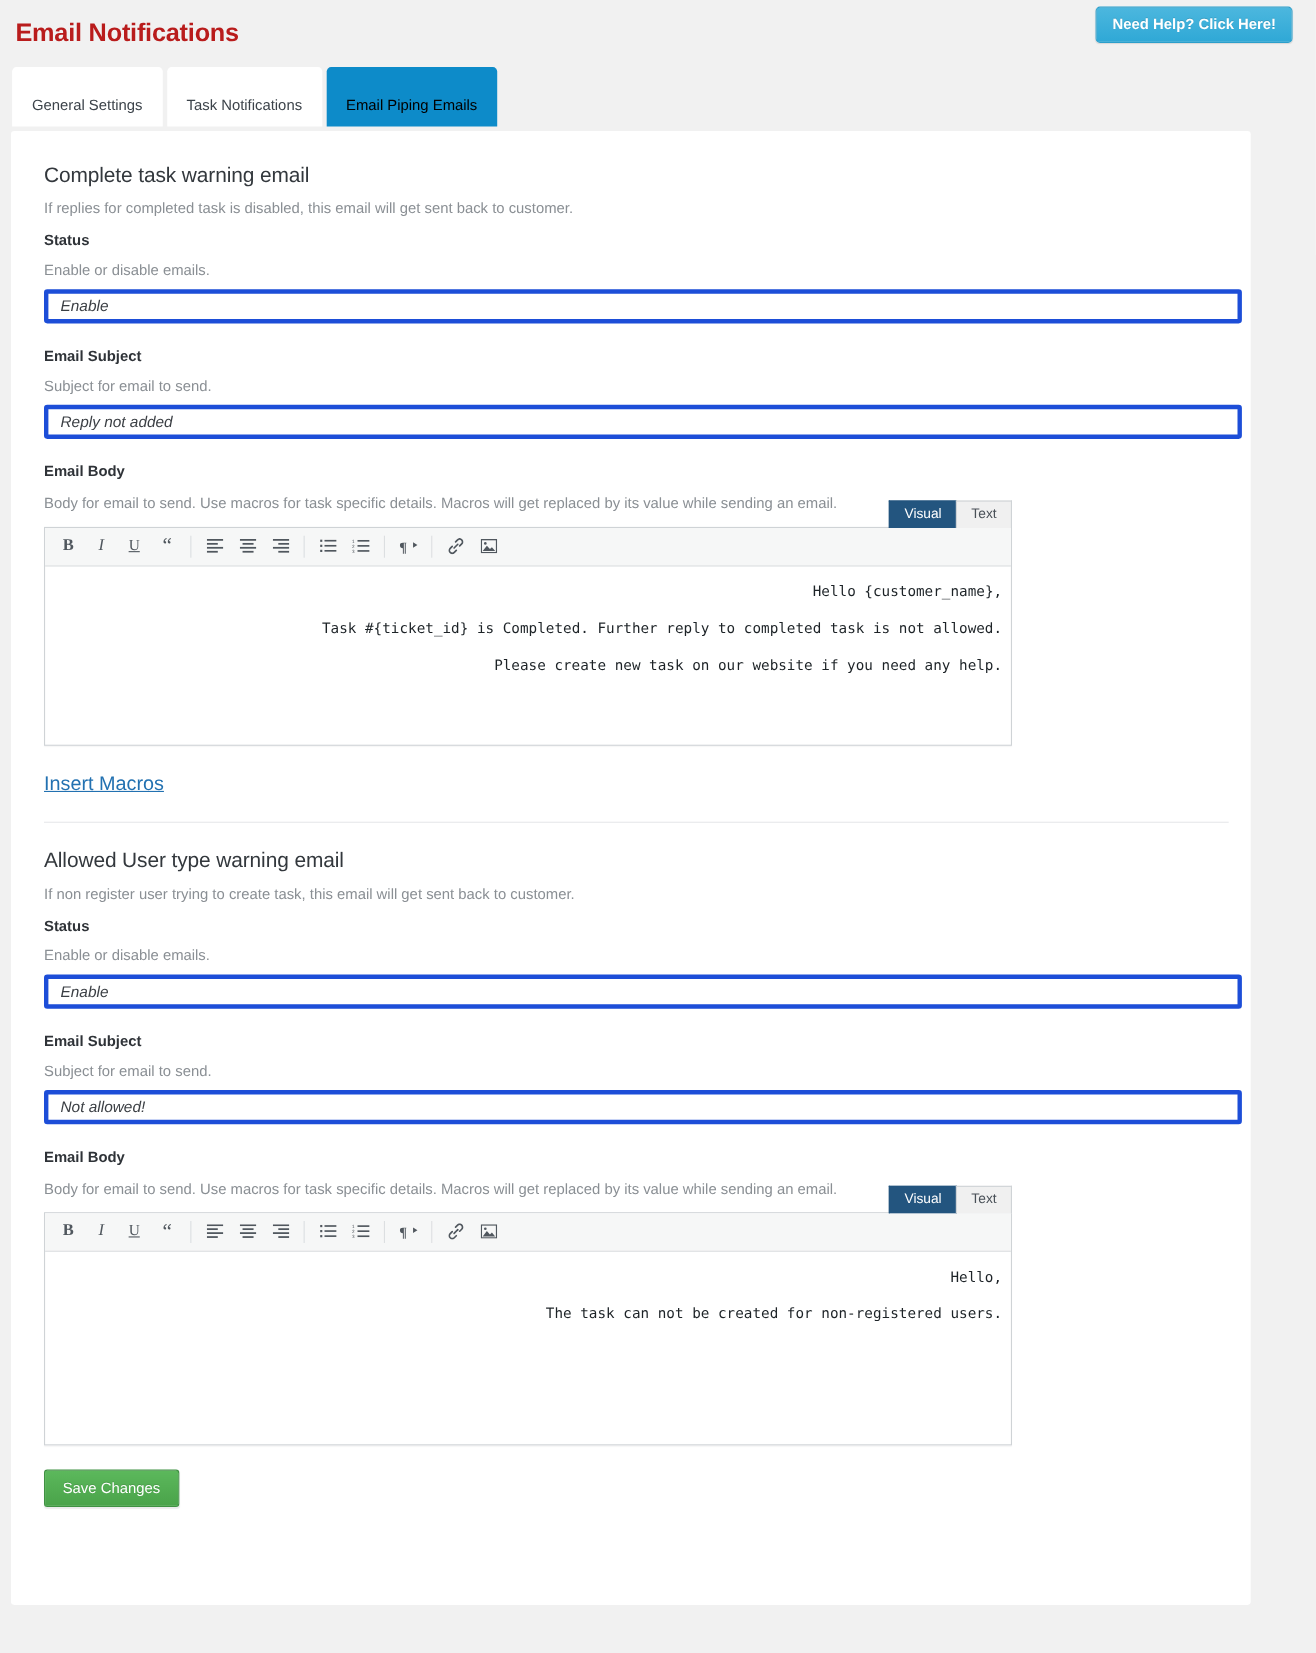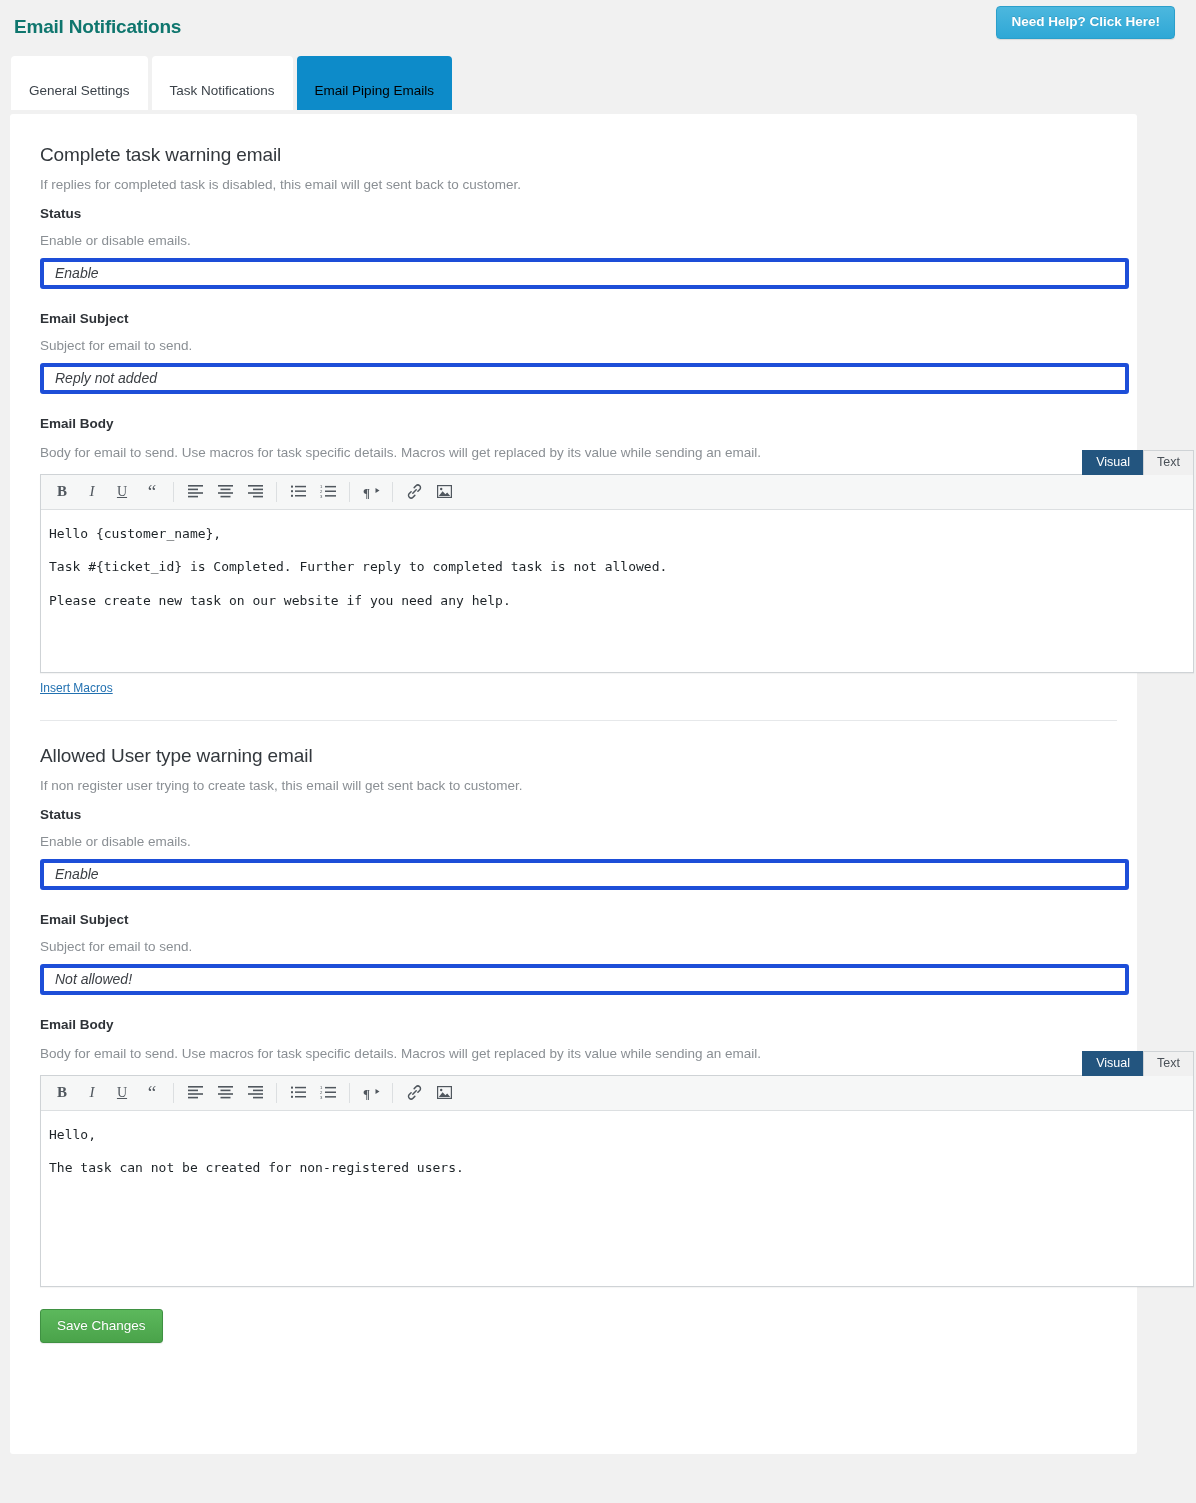--- a/index.html
+++ b/index.html
@@ -9,23 +9,23 @@
     background: #f1f1f1;
     font-family: "Liberation Sans", sans-serif;
     width: 1196px;
     height: 1503px;
     overflow: hidden;
   }
   .page { position: relative; width: 1196px; min-height: 1503px; }
 
   
   .page-title {
-    font-size: 19px;
+    font-size: 23px;
     font-weight: bold;
-    color: #0f766e;
+    color: #b91c1c;
     margin: 0;
     padding: 16px 0 0 14px;
     letter-spacing: -0.2px;
   }
   .help-btn {
     position: absolute;
     top: 6px;
     right: 21px;
     background: linear-gradient(to bottom, #4cb7de 0%, #2fa8d6 100%);
     border: 1px solid #2b9fcb;
@@ -111,21 +111,21 @@
   }
   .gap-22 { height: 22px; }
 
   .body-desc {
     font-size: 13.5px;
     color: #8a8f94;
     margin: 14px 0 0 0;
   }
 
   
-  .editor-wrap { position: relative; width: 1154px; margin-top: 14px; }
+  .editor-wrap { position: relative; width: 880px; margin-top: 14px; }
   .editor-tabs {
     position: absolute;
     right: 0;
     top: -24px;
     display: flex;
   }
   .ed-tab {
     font-size: 12.5px;
     padding: 5px 13px 6px;
     border: 1px solid #cfd3d6;
@@ -175,28 +175,29 @@
   }
   .tb-btn svg { display: block; }
 
   .editor-body {
     padding: 14px 8px 8px 8px;
     min-height: 162px;
     font-family: "DejaVu Sans Mono", monospace;
     font-size: 13px;
     color: #1d2327;
     line-height: 1.5;
+    text-align: right;
   }
   .editor-body.second { min-height: 175px; }
   .editor-body p { margin: 0 0 14px 0; }
 
   .insert-macros {
     display: inline-block;
-    margin-top: 8px;
-    font-size: 12px;
+    margin-top: 24px;
+    font-size: 18px;
     color: #2271b1;
     text-decoration: underline;
     cursor: pointer;
   }
 
   .divider {
     border: none;
     border-top: 1px solid #e6e8ea;
     margin: 24px 0 24px 0;
   }

